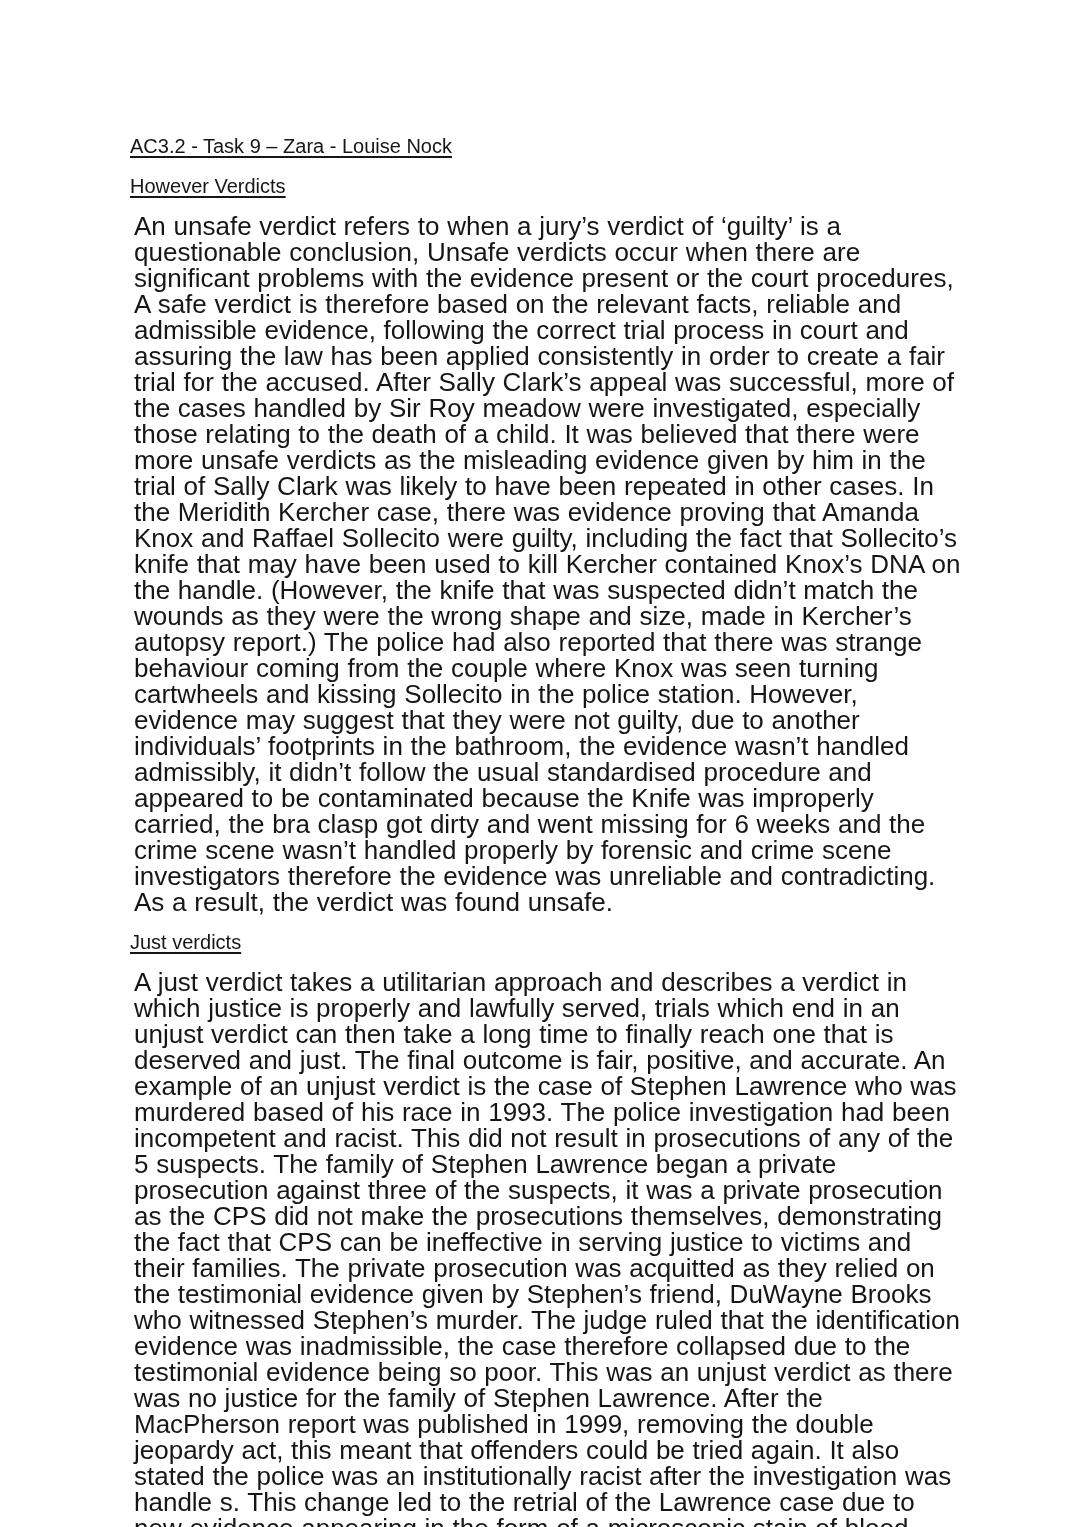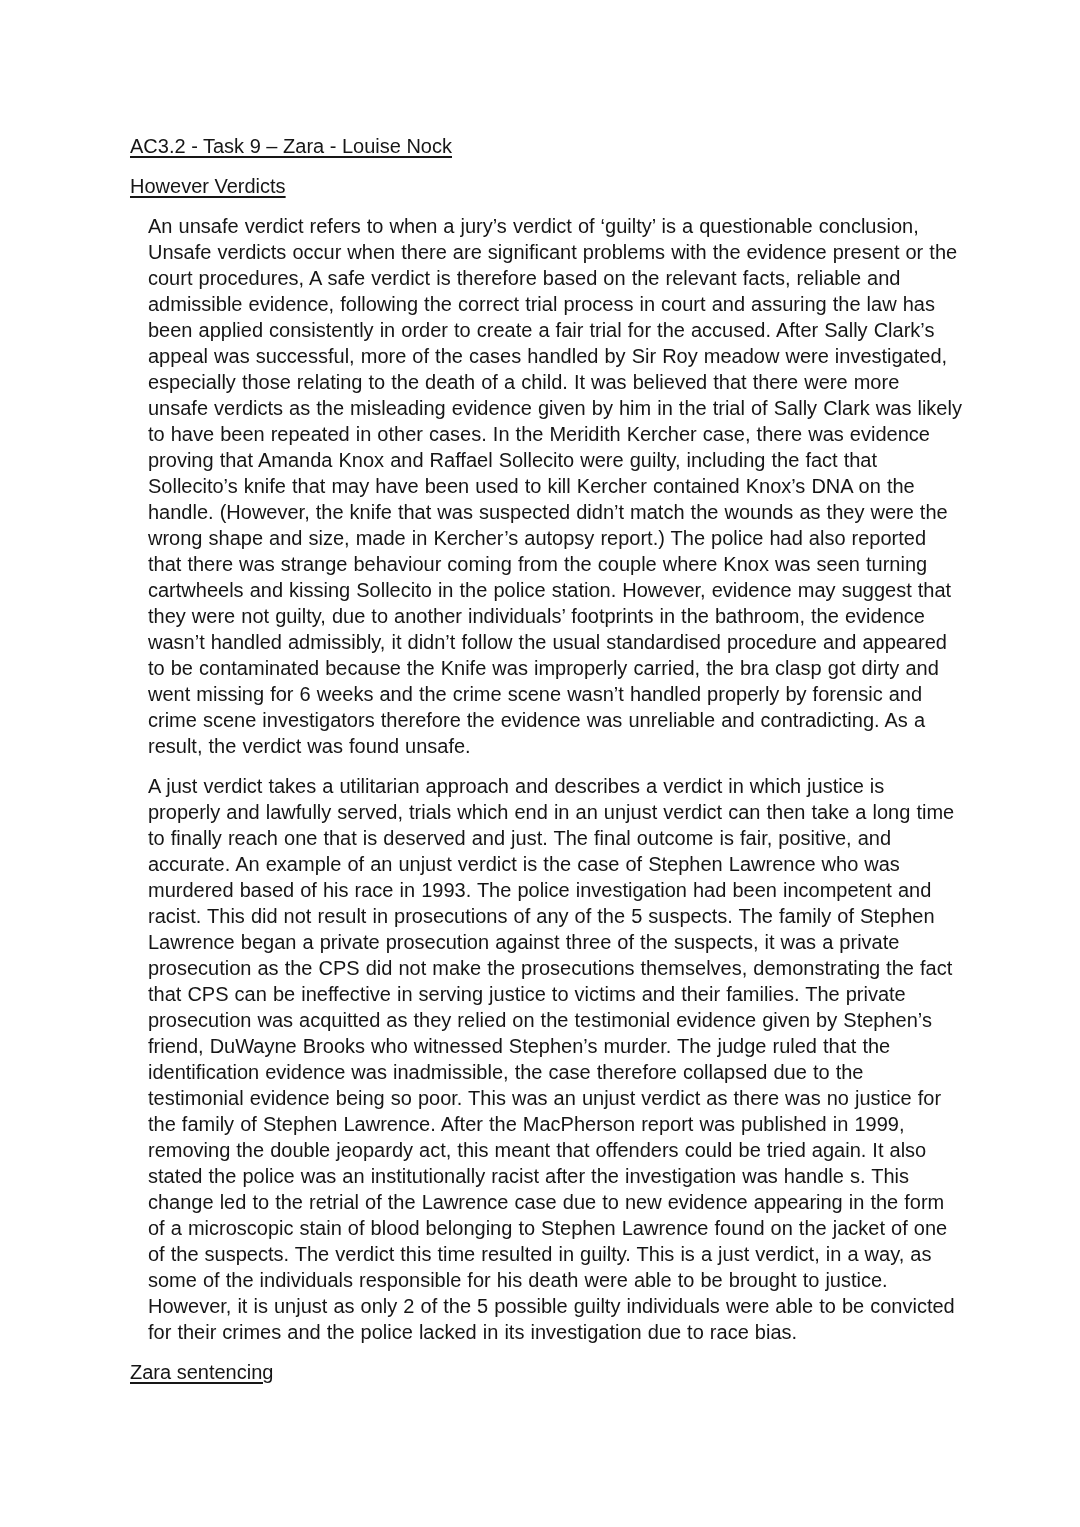--- a/index.html
+++ b/index.html
@@ -25,37 +25,38 @@
   .doc-title,
   .doc-heading {
     font-size: 20px;
     line-height: 26px;
     font-weight: 400;
     text-decoration: underline;
     text-underline-offset: 3px;
     margin: 0 0 14px 0;
   }
   .doc-paragraph {
-    font-size: 20px;
+    font-size: 26px;
     line-height: 26px;
     font-weight: 400;
-    margin: 0 0 14px 18px;
+    margin: 0 0 14px 4px;
     text-align: left;
     word-spacing: 0.5px;
   }
 </style>
 </head>
 <body>
 
 <div class="page">
 
   <p class="doc-title">AC3.2 - Task 9 – Zara - Louise Nock</p>
 
   <h2 class="doc-heading">However Verdicts</h2>
 
   <p class="doc-paragraph">An unsafe verdict refers to when a jury’s verdict of ‘guilty’ is a questionable conclusion, Unsafe verdicts occur when there are significant problems with the evidence present or the court procedures, A safe verdict is therefore based on the relevant facts, reliable and admissible evidence, following the correct trial process in court and assuring the law has been applied consistently in order to create a fair trial for the accused. After Sally Clark’s appeal was successful, more of the cases handled by Sir Roy meadow were investigated, especially those relating to the death of a child. It was believed that there were more unsafe verdicts as the misleading evidence given by him in the trial of Sally Clark was likely to have been repeated in other cases. In the Meridith Kercher case, there was evidence proving that Amanda Knox and Raffael Sollecito were guilty, including the fact that Sollecito’s knife that may have been used to kill Kercher contained Knox’s DNA on the handle. (However, the knife that was suspected didn’t match the wounds as they were the wrong shape and size, made in Kercher’s autopsy report.) The police had also reported that there was strange behaviour coming from the couple where Knox was seen turning cartwheels and kissing Sollecito in the police station. However, evidence may suggest that they were not guilty, due to another individuals’ footprints in the bathroom, the evidence wasn’t handled admissibly, it didn’t follow the usual standardised procedure and appeared to be contaminated because the Knife was improperly carried, the bra clasp got dirty and went missing for 6 weeks and the crime scene wasn’t handled properly by forensic and crime scene investigators therefore the evidence was unreliable and contradicting. As a result, the verdict was found unsafe.</p>
 
+  <h2 class="doc-heading">Just verdicts</h2>
 
   <p class="doc-paragraph">A just verdict takes a utilitarian approach and describes a verdict in which justice is properly and lawfully served, trials which end in an unjust verdict can then take a long time to finally reach one that is deserved and just. The final outcome is fair, positive, and accurate. An example of an unjust verdict is the case of Stephen Lawrence who was murdered based of his race in 1993. The police investigation had been incompetent and racist. This did not result in prosecutions of any of the 5 suspects. The family of Stephen Lawrence began a private prosecution against three of the suspects, it was a private prosecution as the CPS did not make the prosecutions themselves, demonstrating the fact that CPS can be ineffective in serving justice to victims and their families. The private prosecution was acquitted as they relied on the testimonial evidence given by Stephen’s friend, DuWayne Brooks who witnessed Stephen’s murder. The judge ruled that the identification evidence was inadmissible, the case therefore collapsed due to the testimonial evidence being so poor. This was an unjust verdict as there was no justice for the family of Stephen Lawrence. After the MacPherson report was published in 1999, removing the double jeopardy act, this meant that offenders could be tried again. It also stated the police was an institutionally racist after the investigation was handle s. This change led to the retrial of the Lawrence case due to new evidence appearing in the form of a microscopic stain of blood belonging to Stephen Lawrence found on the jacket of one of the suspects. The verdict this time resulted in guilty. This is a just verdict, in a way, as some of the individuals responsible for his death were able to be brought to justice. However, it is unjust as only 2 of the 5 possible guilty individuals were able to be convicted for their crimes and the police lacked in its investigation due to race bias.</p>
 
   <h2 class="doc-heading">Zara sentencing</h2>
 
 </div>
 
 </body></html>

